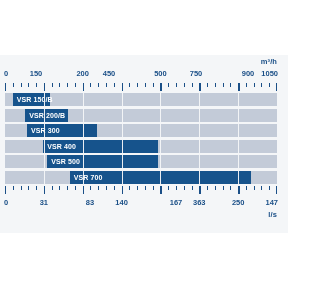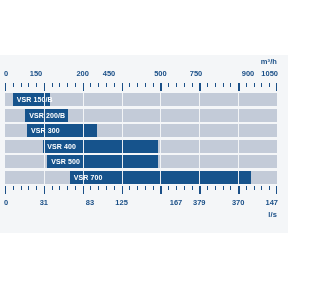--- a/index.html
+++ b/index.html
@@ -184,21 +184,21 @@
       <div class="tk minor" style="left: 245.914px;"></div>
       <div class="tk minor" style="left: 253.686px;"></div>
       <div class="tk minor" style="left: 261.457px;"></div>
       <div class="tk minor" style="left: 269.229px;"></div>
       <div class="tk major" style="left: 275.6px;"></div>
     </div>
   <div class="axis-labels" id="axis-bottom-labels">
       <div class="tl" style="left: 4px; transform: translateX(0px);">0</div>
       <div class="tl" style="left: 43.8571px;">31</div>
       <div class="tl" style="left: 90px;">83</div>
-      <div class="tl" style="left: 121.571px;">125</div>
+      <div class="tl" style="left: 121.571px;">140</div>
       <div class="tl" style="left: 176px;">167</div>
-      <div class="tl" style="left: 199.286px;">379</div>
-      <div class="tl" style="left: 238.143px;">370</div>
+      <div class="tl" style="left: 199.286px;">363</div>
+      <div class="tl" style="left: 238.143px;">250</div>
       <div class="tl" style="left: 278px; transform: translateX(-100%);">147</div>
     </div>
 
   <div class="unit" id="unit-bottom">l/s</div>
 </div>
 
 </body></html>

